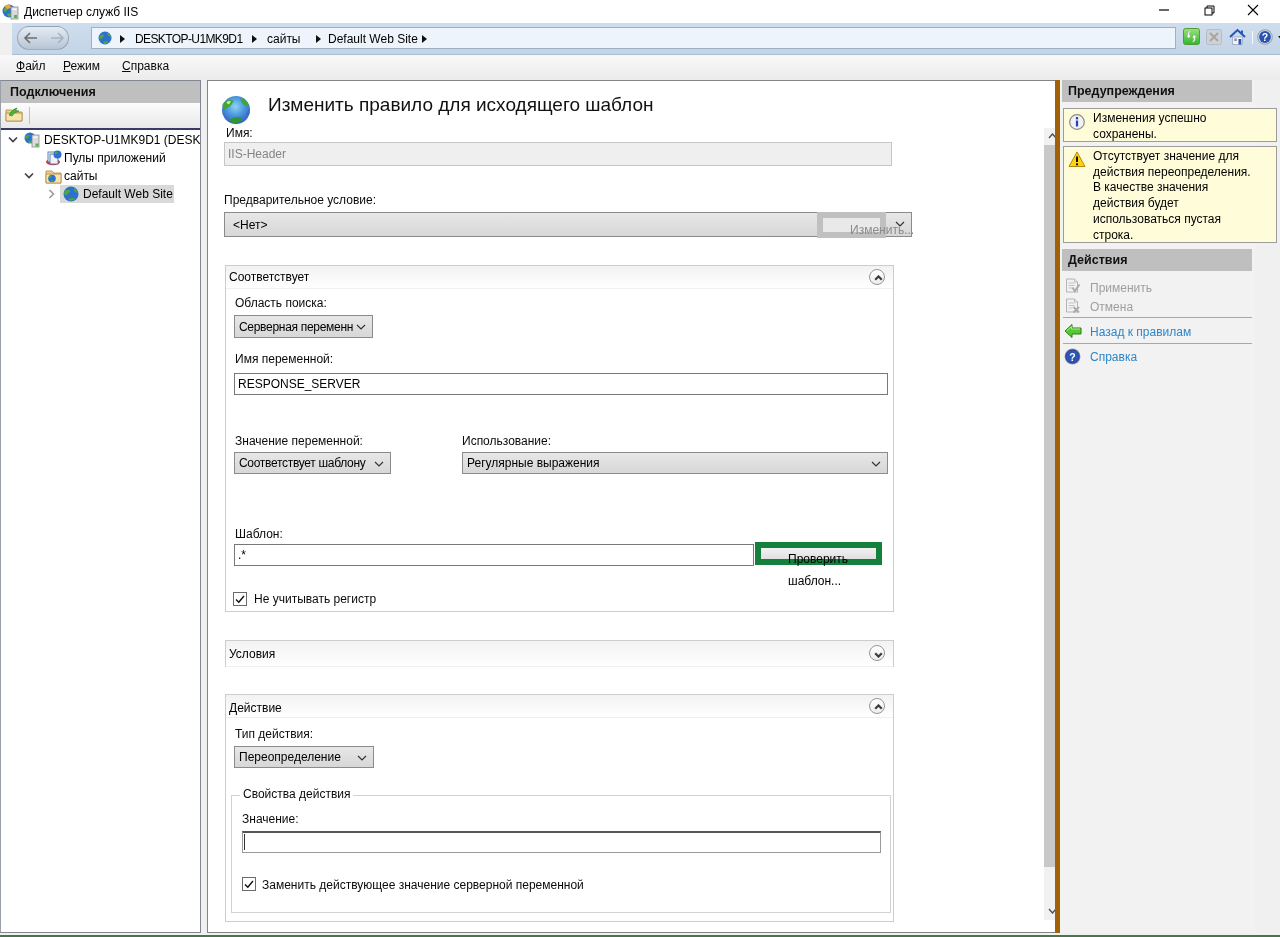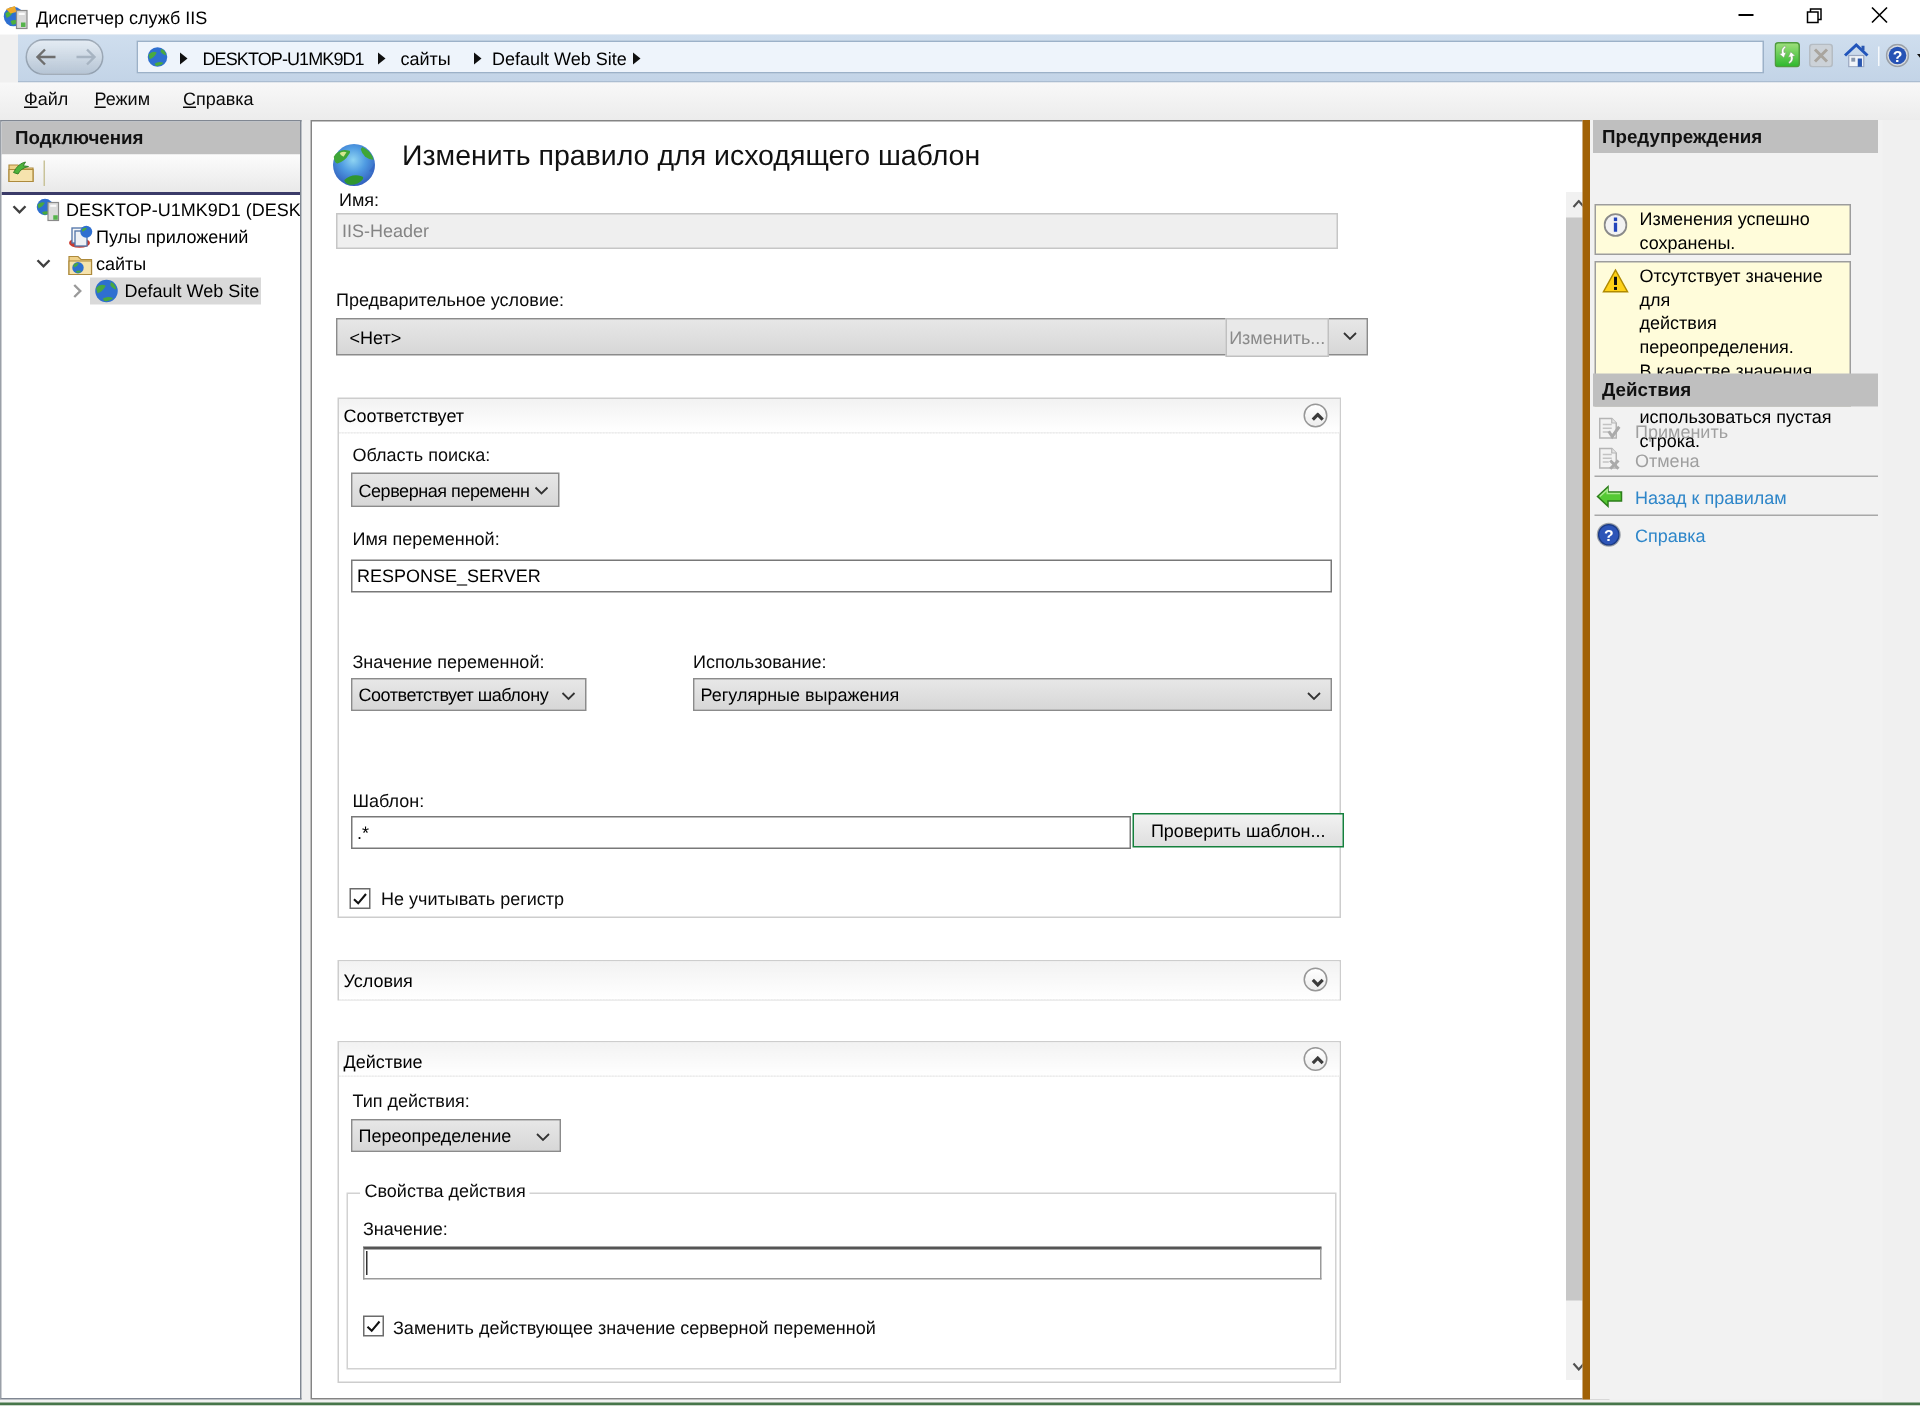--- a/index.html
+++ b/index.html
@@ -32,38 +32,38 @@
 .trow .lbl { position:absolute; top:2px; font-size:12px; color:#000; white-space:nowrap; }
 
 
 #mainpanel { left:207px; top:80px; width:866px; height:853px; background:#fff; border:1px solid #848484; }
 h1 { position:absolute; left:60px; top:13px; font-size:19px; font-weight:normal; color:#111; white-space:nowrap; }
 .flabel { position:absolute; font-size:12px; color:#0a0a0a; white-space:nowrap; }
 .tbox { position:absolute; background:#fff; border:1px solid #787878; font-size:12px; color:#000; padding:3px 3px; white-space:nowrap; }
 .tbox.dis { background:#efefef; border-color:#c6c6c6; color:#848484; }
 .combo { position:absolute; background:linear-gradient(#e7e7e7,#d7d7d7); border:1px solid #8b8b8b; font-size:12px; color:#000; padding:3px 18px 3px 4px; white-space:nowrap; overflow:hidden; }
 .combo svg { position:absolute; right:6px; top:8px; }
-.btn { position:absolute; background:linear-gradient(#f2f2f2,#dfdfdf); border:1px solid #15803d; font-size:12px; color:#000; text-align:center; }
+.btn { position:absolute; background:linear-gradient(#f2f2f2,#dfdfdf); border:6px solid #15803d; font-size:12px; color:#000; text-align:left;padding-left:27px; }
 .btn.dis { background:#e9e9e9; border-color:#c0c0c0; color:#8a8a8a; }
 .grp { position:absolute; border:1px solid #cdcdcd; background:#fff; }
 .grp::before { content:''; position:absolute; left:0; top:0; right:0; height:22px; background:linear-gradient(#f2f2f2,#ffffff); border-bottom:1px dotted #ececec; }
 .grp.flat::before { height:25px; }
 .grp .gtitle { position:absolute; left:3px; top:4px; font-size:12px; color:#000; }
 .circbtn { position:absolute; width:16px; height:16px; border:1px solid #979797; border-radius:50%; background:linear-gradient(#ffffff,#ededed); }
 .cb { position:absolute; width:14px; height:14px; background:#fff; border:1px solid #6b6b6b; }
 
 
 #sbar { left:836px; top:47px; width:16px; height:792px; background:#f1f1f1; }
 #sthumb { left:0; top:17px; width:16px; height:722px; background:#c8c8c8; }
 
 
 #rightpanel { left:1055px; top:80px; width:200px; height:853px; background:#f2f2f2; border-left:5px solid #a16207;text-decoration:underline; }
 .rp-head { left:2px; width:190px; height:22px; background:#bfbfbf; }
 .rp-head span { position:absolute; left:6px; top:4px; font-weight:bold; font-size:12.5px; color:#111; }
-.notif { left:3px; width:171px; background:#fffcda; border:1px solid #9d9d9d;margin-top:28px; }
+.notif { left:3px; width:214px; background:#fffcda; border:1px solid #9d9d9d; }
 .ntext { position:absolute; left:29px; top:2px; font-size:12px; color:#000; line-height:15.7px; }
 .alink { position:absolute; left:30px; font-size:12px; color:#2e86c9; white-space:nowrap; }
 .adis { position:absolute; left:30px; font-size:12px; color:#9f9f9f; white-space:nowrap; }
 
 #greenline { left:0; top:935px; width:1280px; height:2px; background:#47764a; }
 </style>
 </head>
 <body>
 
 <div class="abs" id="titlebar">
@@ -263,21 +263,21 @@
           <path d="M1 1 L5 5 L9 1" stroke="#333" stroke-width="1.2" fill="none"></path>
         </svg>
     </div>
     <div class="combo" style="left:236px;top:186px;width:426px;height:22px;line-height:15px">Регулярные выражения
       <svg width="10" height="6" viewBox="0 0 10 6">
           <path d="M1 1 L5 5 L9 1" stroke="#333" stroke-width="1.2" fill="none"></path>
         </svg>
     </div>
     <span class="flabel" style="left:9px;top:261px">Шаблон:</span>
     <div class="tbox" style="left:8px;top:278px;width:520px;height:22px;line-height:15px">.*</div>
-    <div class="btn" style="left:529px;top:276px;width:141px;height:23px;line-height:22px">Проверить шаблон...</div>
+    <div class="btn" style="left:529px;top:276px;width:127px;height:23px;line-height:22px">Проверить шаблон...</div>
     <div class="cb" style="left:7px;top:326px">
       <svg style="position:absolute;left:1px;top:2px" width="10" height="9" viewBox="0 0 10 9">
           <path d="M1 4.5 L3.8 7.2 L9 1" stroke="#111" stroke-width="1.4" fill="none"></path>
         </svg>
     </div>
     <span class="flabel" style="left:28px;top:326px">Не учитывать регистр</span>
   </div>
 
   <div class="grp flat" style="left:17px;top:559px;width:669px;height:27px">
     <span class="gtitle" style="top:6px">Условия</span>

